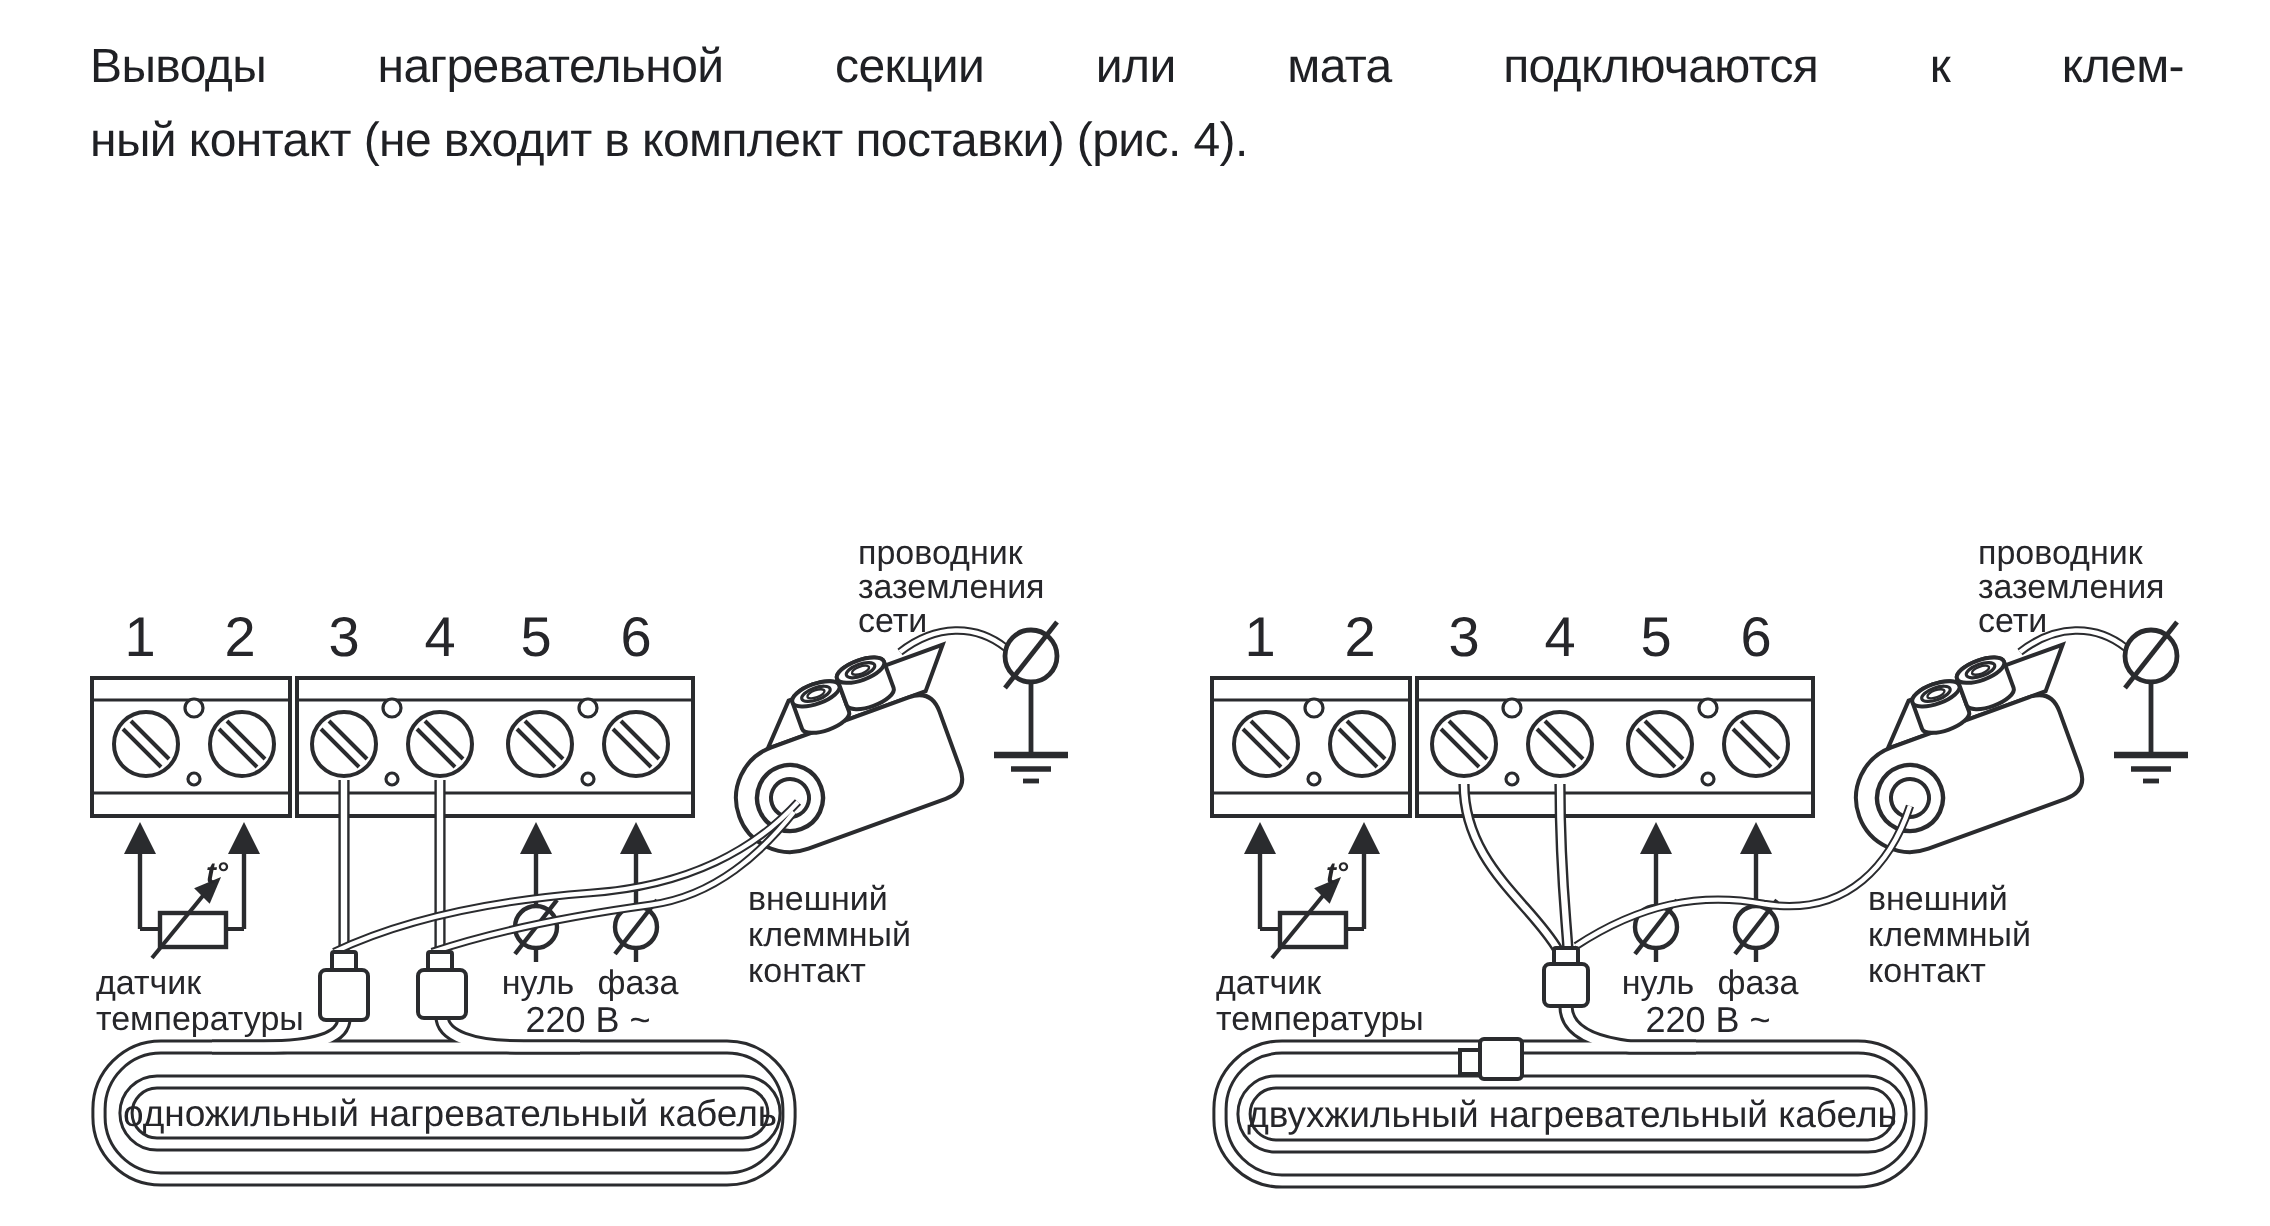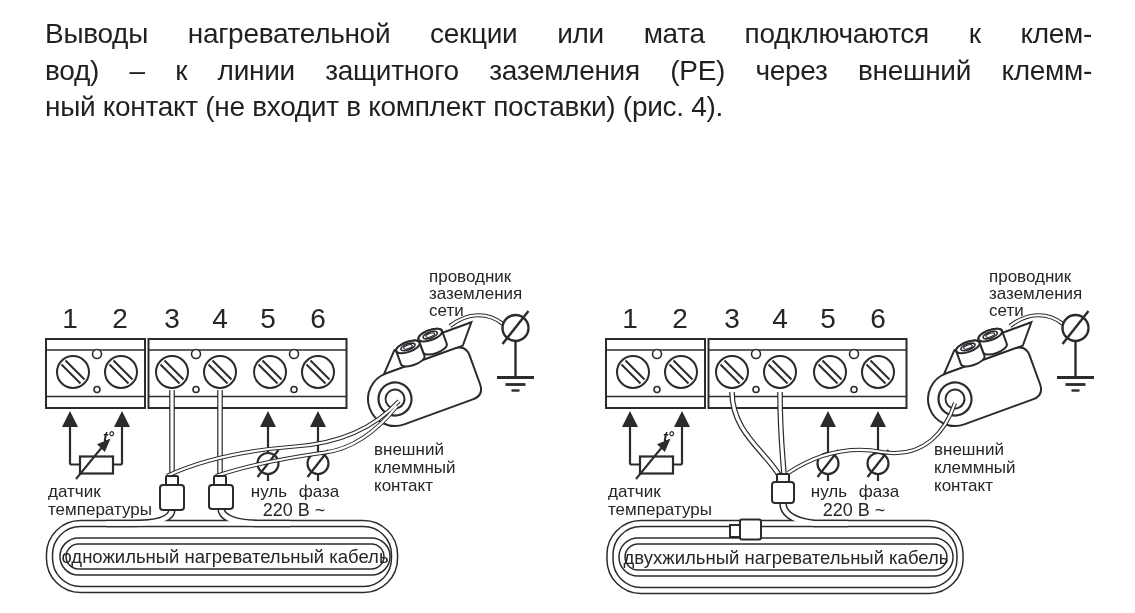--- a/index.html
+++ b/index.html
@@ -1,19 +1,19 @@
 <!DOCTYPE html>
 <html><head>
 <meta charset="utf-8">
 <style>
   html,body{margin:0;padding:0;background:#ffffff;}
   .canvas{position:relative;width:1135px;height:613px;background:#ffffff;overflow:hidden;
           font-family:"Liberation Sans",sans-serif;}
   .para{position:absolute;left:45px;top:16px;width:1047px;
-        font-size:28px;line-height:36.5px;color:#1f2024;letter-spacing:-0.3px;}
+        font-size:24px;line-height:36.5px;color:#1f2024;letter-spacing:-0.3px;}
   .para .jl{text-align:justify;text-align-last:justify;}
   .para b{font-weight:700;}
   svg{position:absolute;left:0;top:0;}
   svg text{fill:#26262a;font-family:"Liberation Sans",sans-serif;}
   .num{font-size:28px;text-anchor:middle;}
   .t17{font-size:17px;}
   .t18{font-size:18px;}
   .t185{font-size:18.5px;}
   .tsym{font-size:15px;font-style:italic;font-weight:700;}
   .mid{text-anchor:middle;}
@@ -29,21 +29,20 @@
   .sd{stroke:#2a2b2e;stroke-width:4.2px;fill:none;}
   .sw{stroke:#ffffff;stroke-width:2.2px;fill:none;}
 </style>
 </head>
 <body>
 
 <div class="canvas">
 
   <div class="para">
     <div class="jl"><span>Выводы нагревательной секции или мата подключаются к клем-</span></div>
-    <div class="jl"><span>вод) – к линии защитного заземления (PE) через внешний клемм-</span></div>
     <div><span>ный контакт (не входит в комплект поставки) (рис. 4).</span></div>
   </div>
 
   <svg width="1135" height="613" viewBox="0 0 1135 613">
     <defs>
 
       <g id="screw">
         <circle cx="0" cy="0" r="16" class="ln s2 wf"></circle>
         <line x1="-11.5" y1="-7.5" x2="7.5" y2="11.5" class="ln s2"></line>
         <line x1="-7.5" y1="-11.5" x2="11.5" y2="7.5" class="ln s2"></line>

